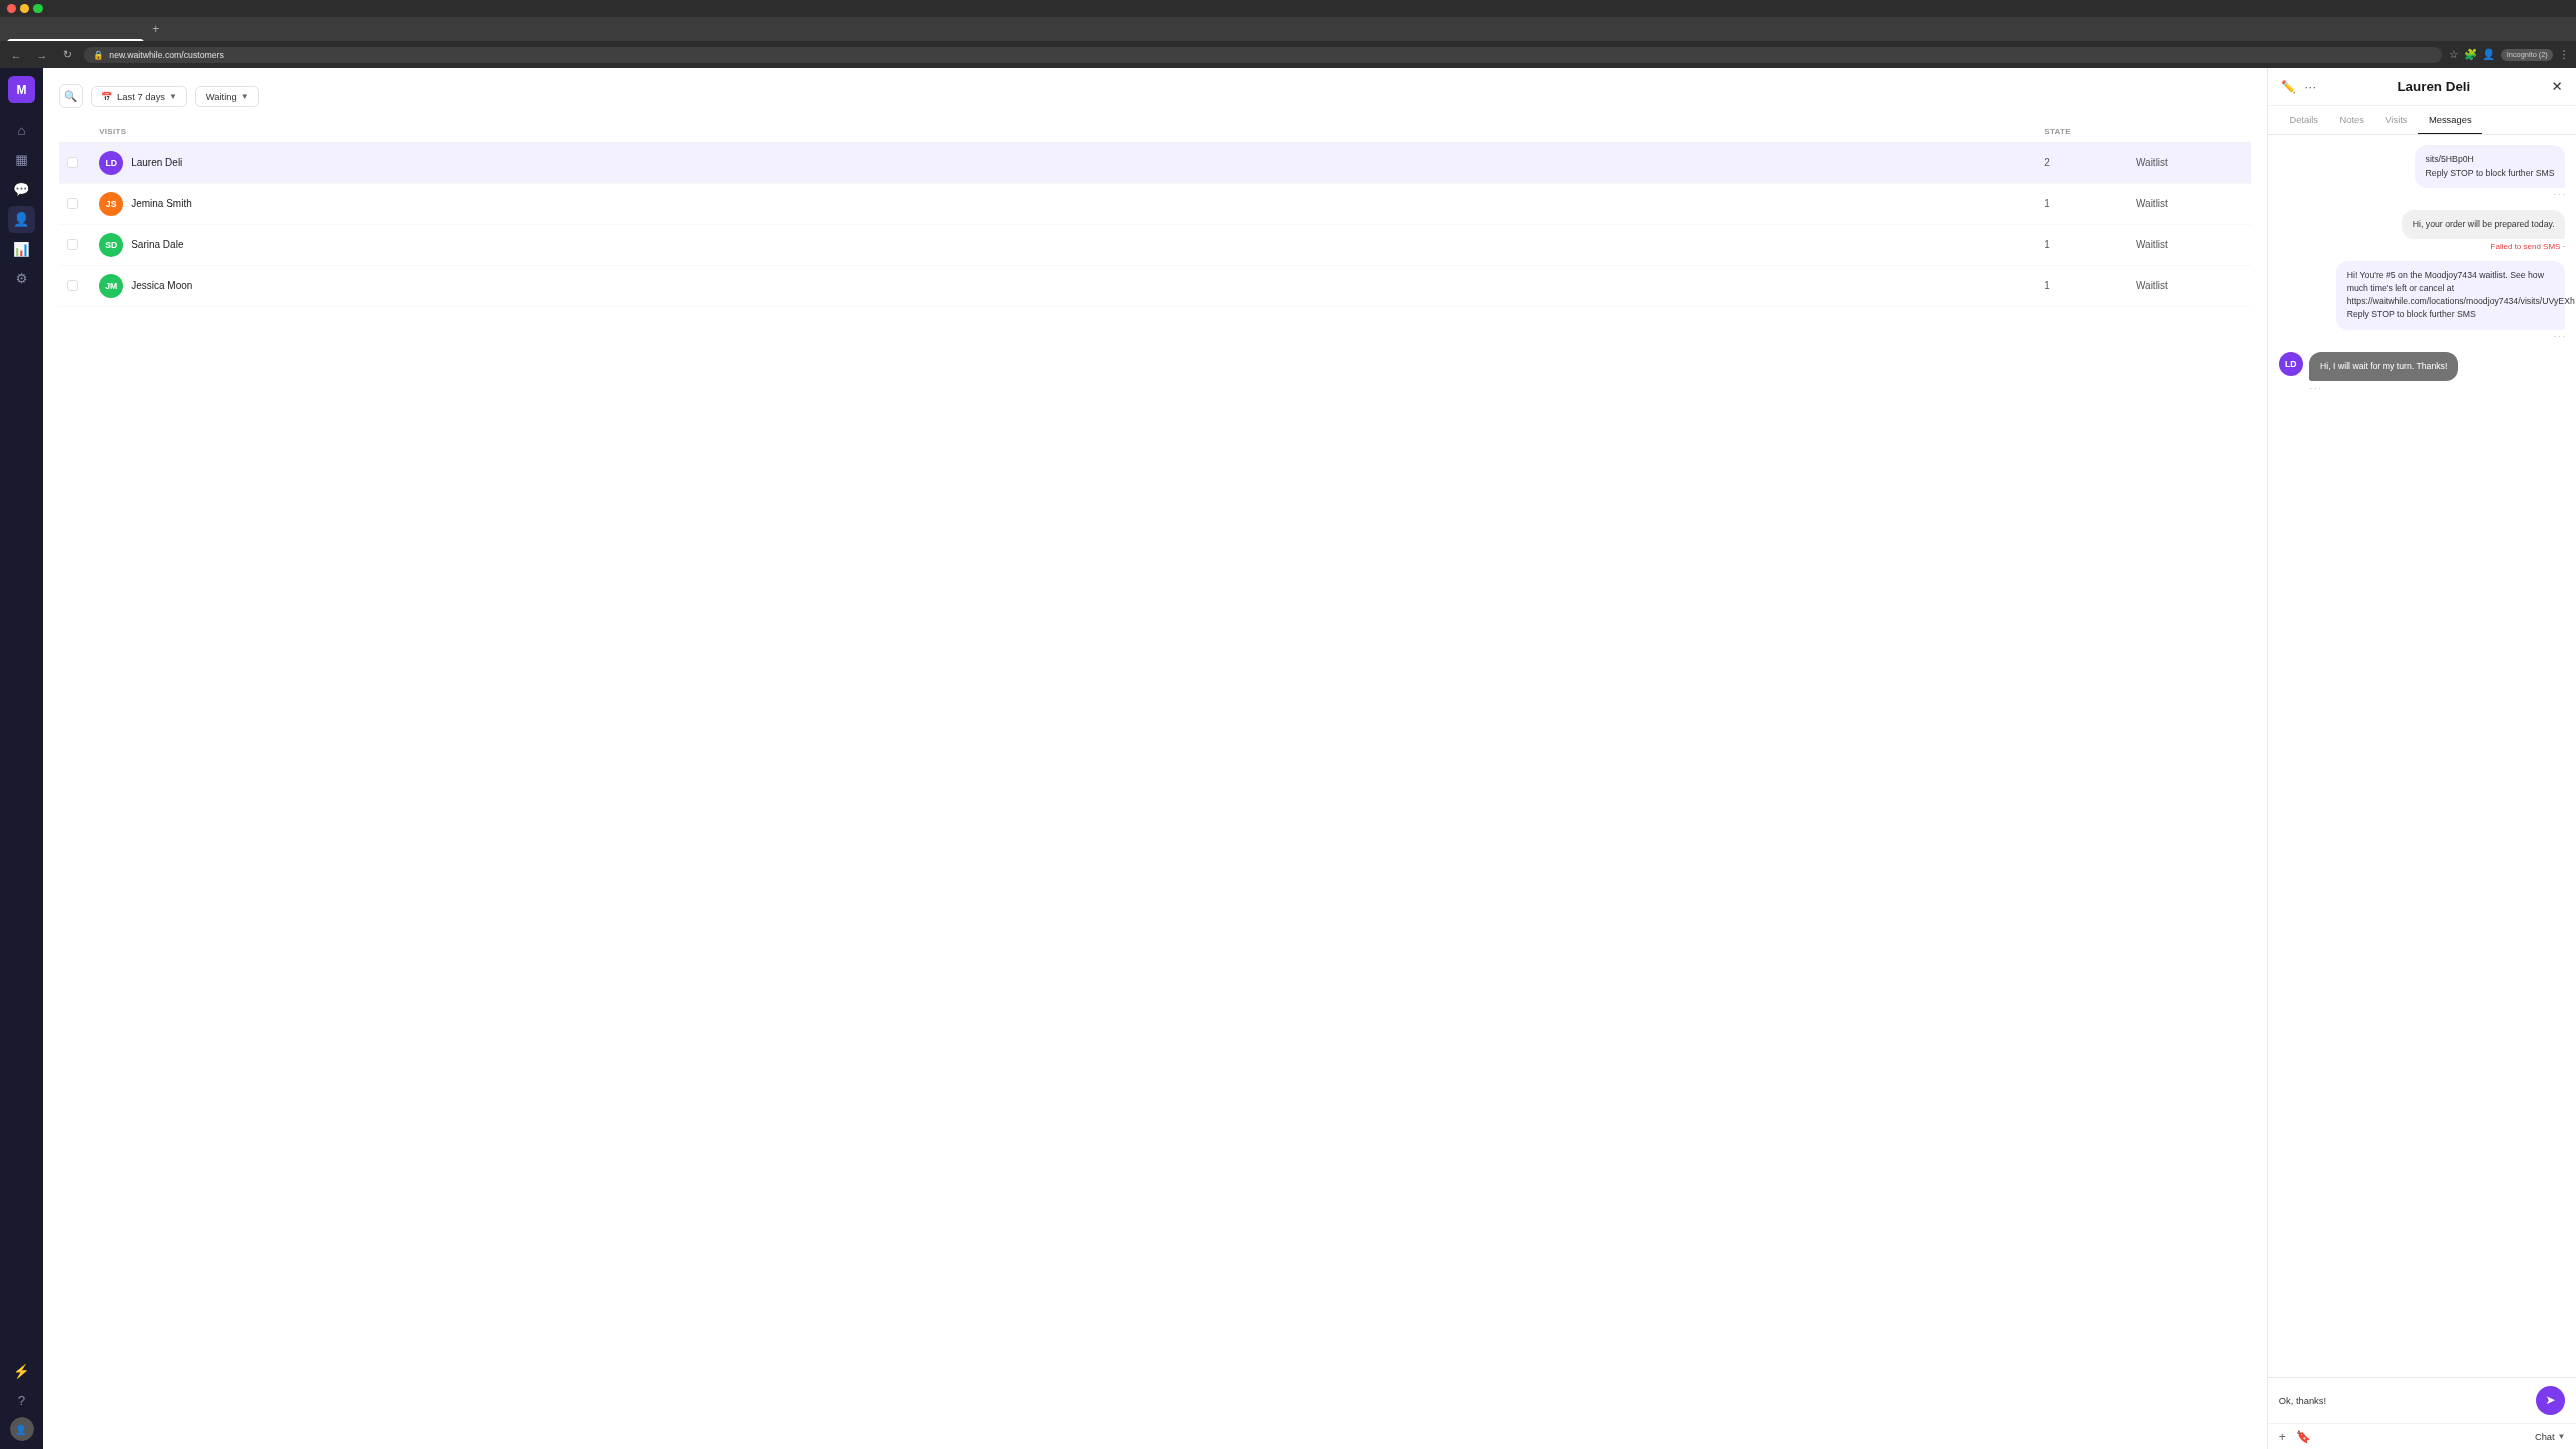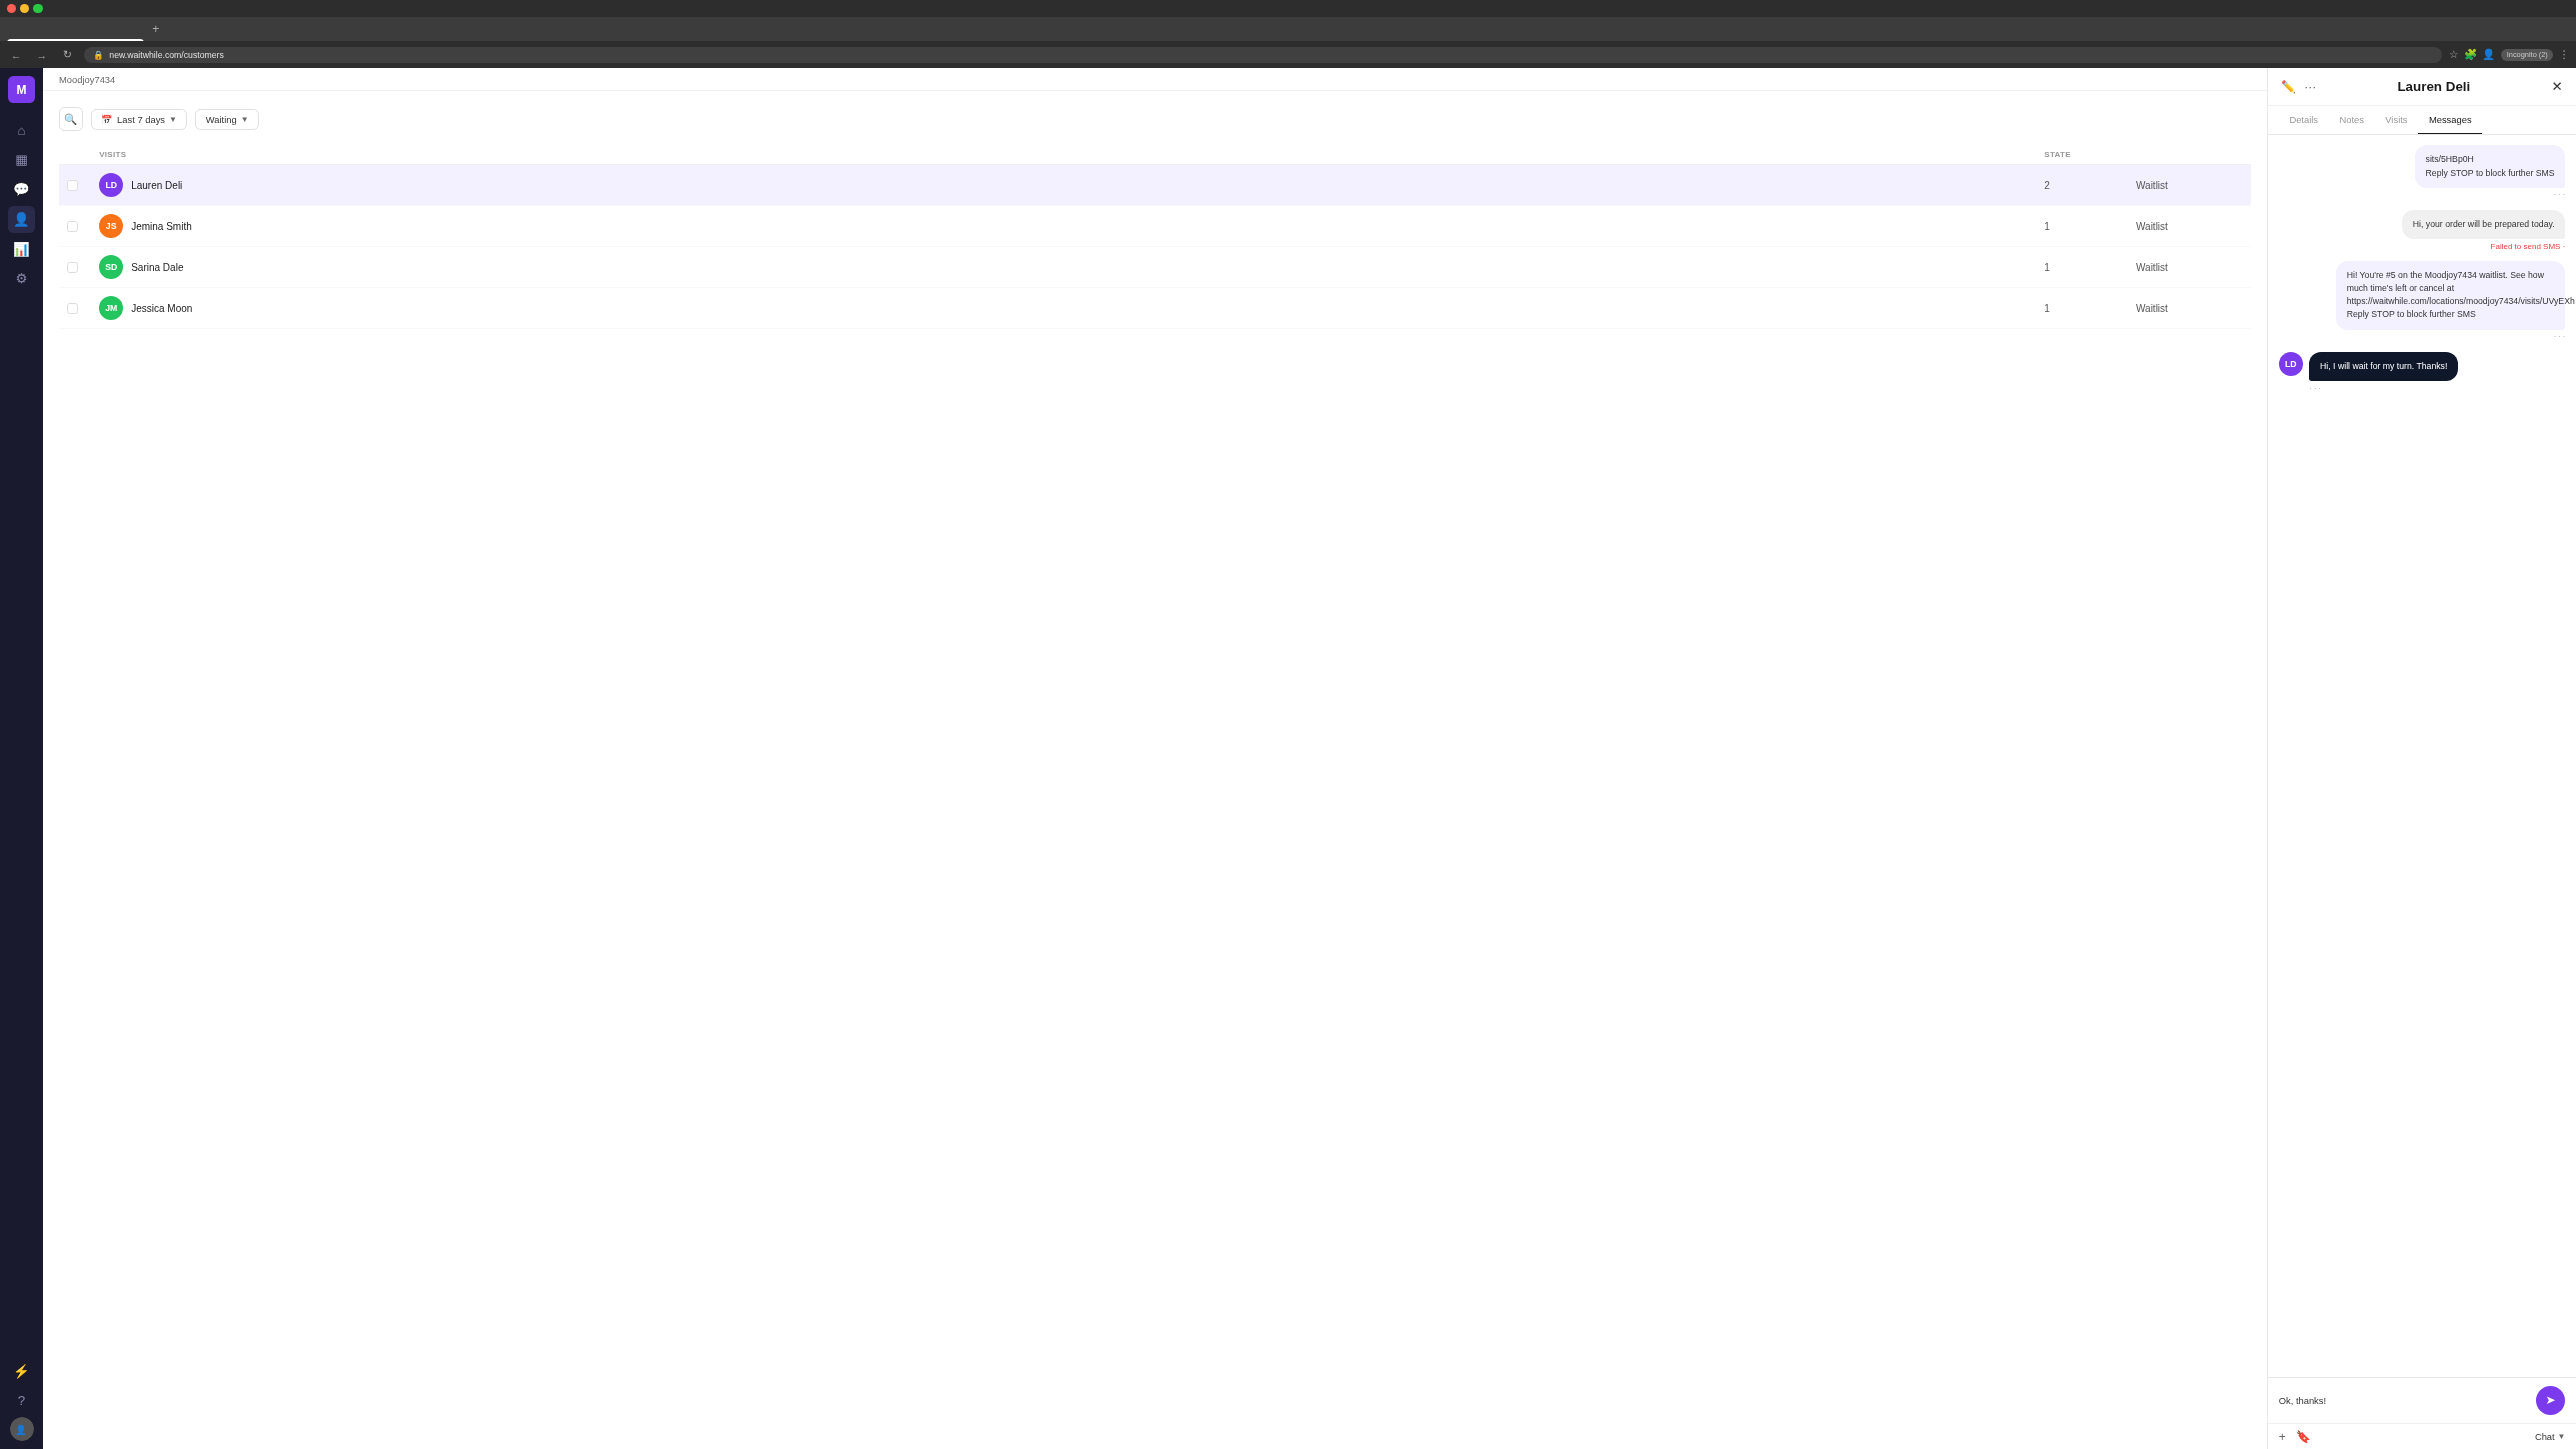--- a/index.html
+++ b/index.html
@@ -74,21 +74,21 @@
     .panel-tab { padding: 8px 10.7px; font-size: 9.4px; color: #999; cursor: pointer; border-bottom: 1.3px solid transparent; }
     .panel-tab.active { color: #1a1a1a; border-bottom-color: #1a1a1a; font-weight: 500; }
 
     
     .messages-area { flex: 1; overflow-y: auto; padding: 10.7px; display: flex; flex-direction: column; gap: 10.7px; }
     .message-bubble { max-width: 80%; }
     .message-from-system { align-self: flex-end; }
     .message-from-customer { align-self: flex-start; display: flex; gap: 6.7px; align-items: flex-start; }
     .bubble { padding: 8px 10.7px; border-radius: 12px; font-size: 8.7px; line-height: 1.5; }
     .bubble-system { background: #f0f0f0; color: #333; border-radius: 12px 12px 2.7px 12px; }
-    .bubble-customer { background: #0f172a; color: white; border-radius: 12px 12px 12px 2.7px; text-align: center; }
+    .bubble-customer { background: #737373; color: white; border-radius: 12px 12px 12px 2.7px; text-align: center; }
     .bubble-outbound { background: #f3f0ff; color: #333; border-radius: 12px 12px 2.7px 12px; }
     .message-meta { font-size: 7.4px; color: #aaa; text-align: right; margin-top: 2.7px; }
     .message-meta-left { font-size: 7.4px; color: #aaa; text-align: left; margin-top: 2.7px; }
     .failed-sms { color: #e53e3e; font-size: 8px; margin-top: 2.7px; text-align: right; }
     .customer-msg-avatar { width: 24px; height: 24px; border-radius: 50%; background: #7c3aed; display: flex; align-items: center; justify-content: center; color: white; font-size: 8.7px; font-weight: 600; flex-shrink: 0; }
 
     
     .message-input-area { border-top: 0.7px solid #e8e8e8; }
     .message-input-row { padding: 8px 10.7px; display: flex; align-items: center; gap: 8px; }
     .message-input { flex: 1; border: none; outline: none; font-size: 9.4px; color: #333; background: transparent; }
@@ -163,23 +163,20 @@
     </div>
     <div class="sidebar-item">
       <span>?</span>
     </div>
     <div class="sidebar-avatar">
       <div class="avatar-placeholder">👤</div>
     </div>
   </div>
 
   <div class="main">
-    <div class="main-header">
-      <span class="location-name">Moodjoy7434</span>
-    </div>
     <div class="main-body">
 
       <div class="filters">
         <button class="search-btn">
           <span>🔍</span>
         </button>
         <div class="filter-pill">
           <span>📅</span>
           <span>Last 7 days</span>
           <span class="dropdown-arrow">▼</span>

